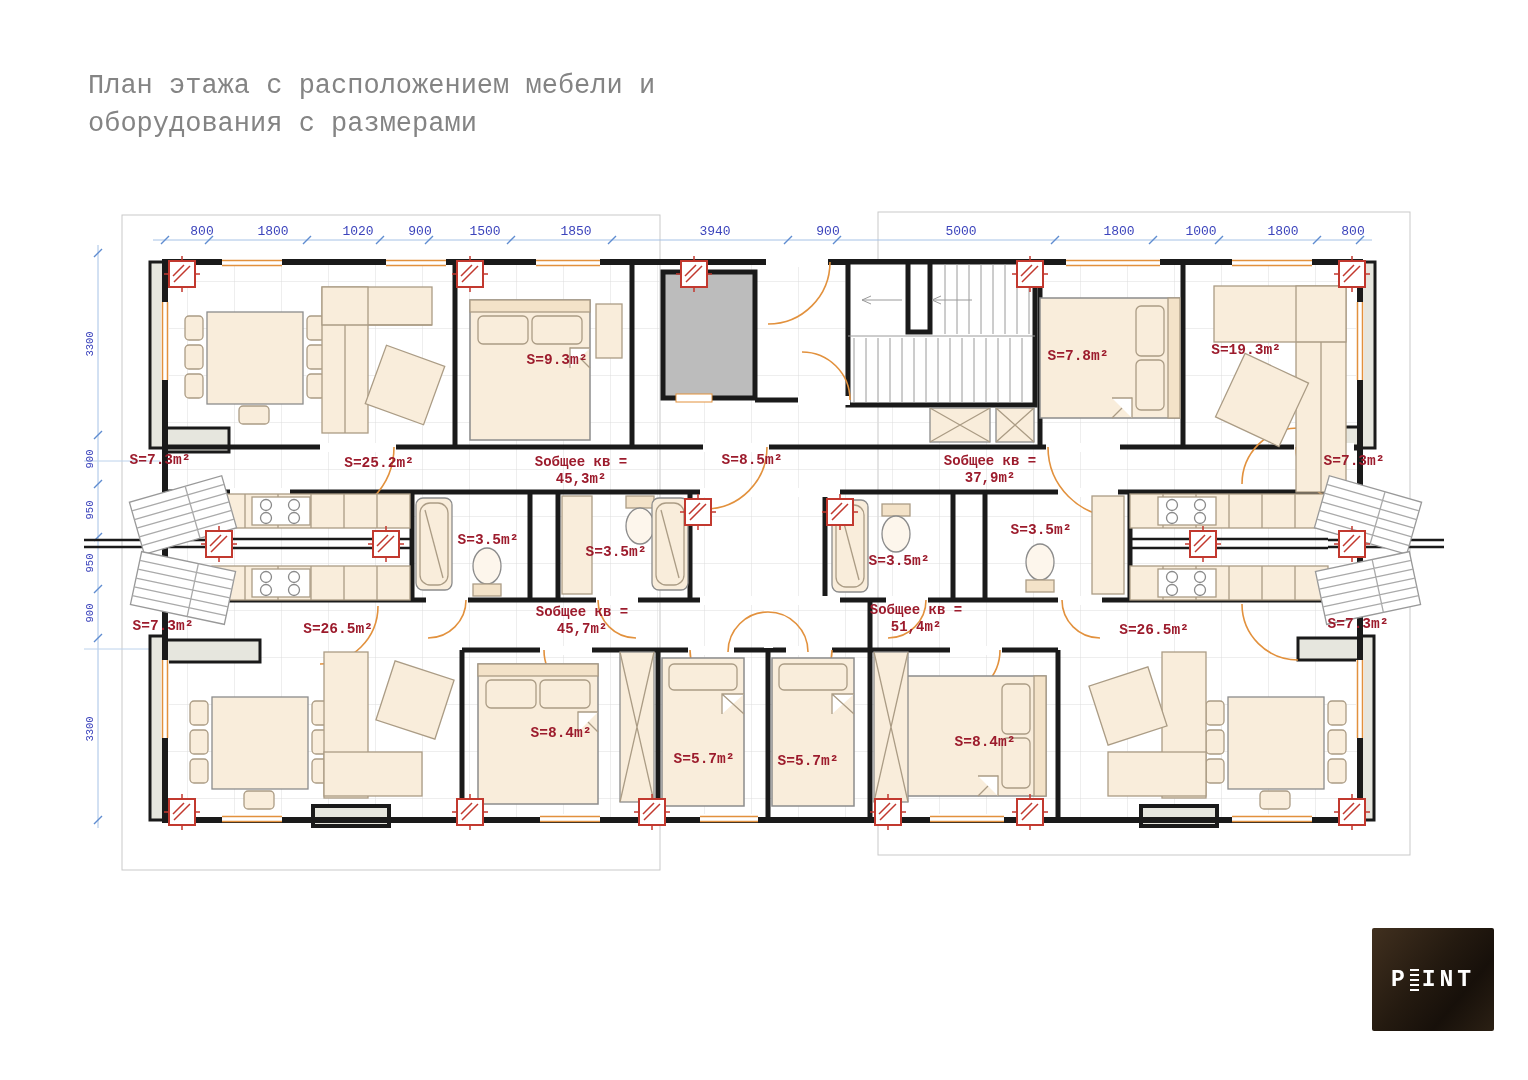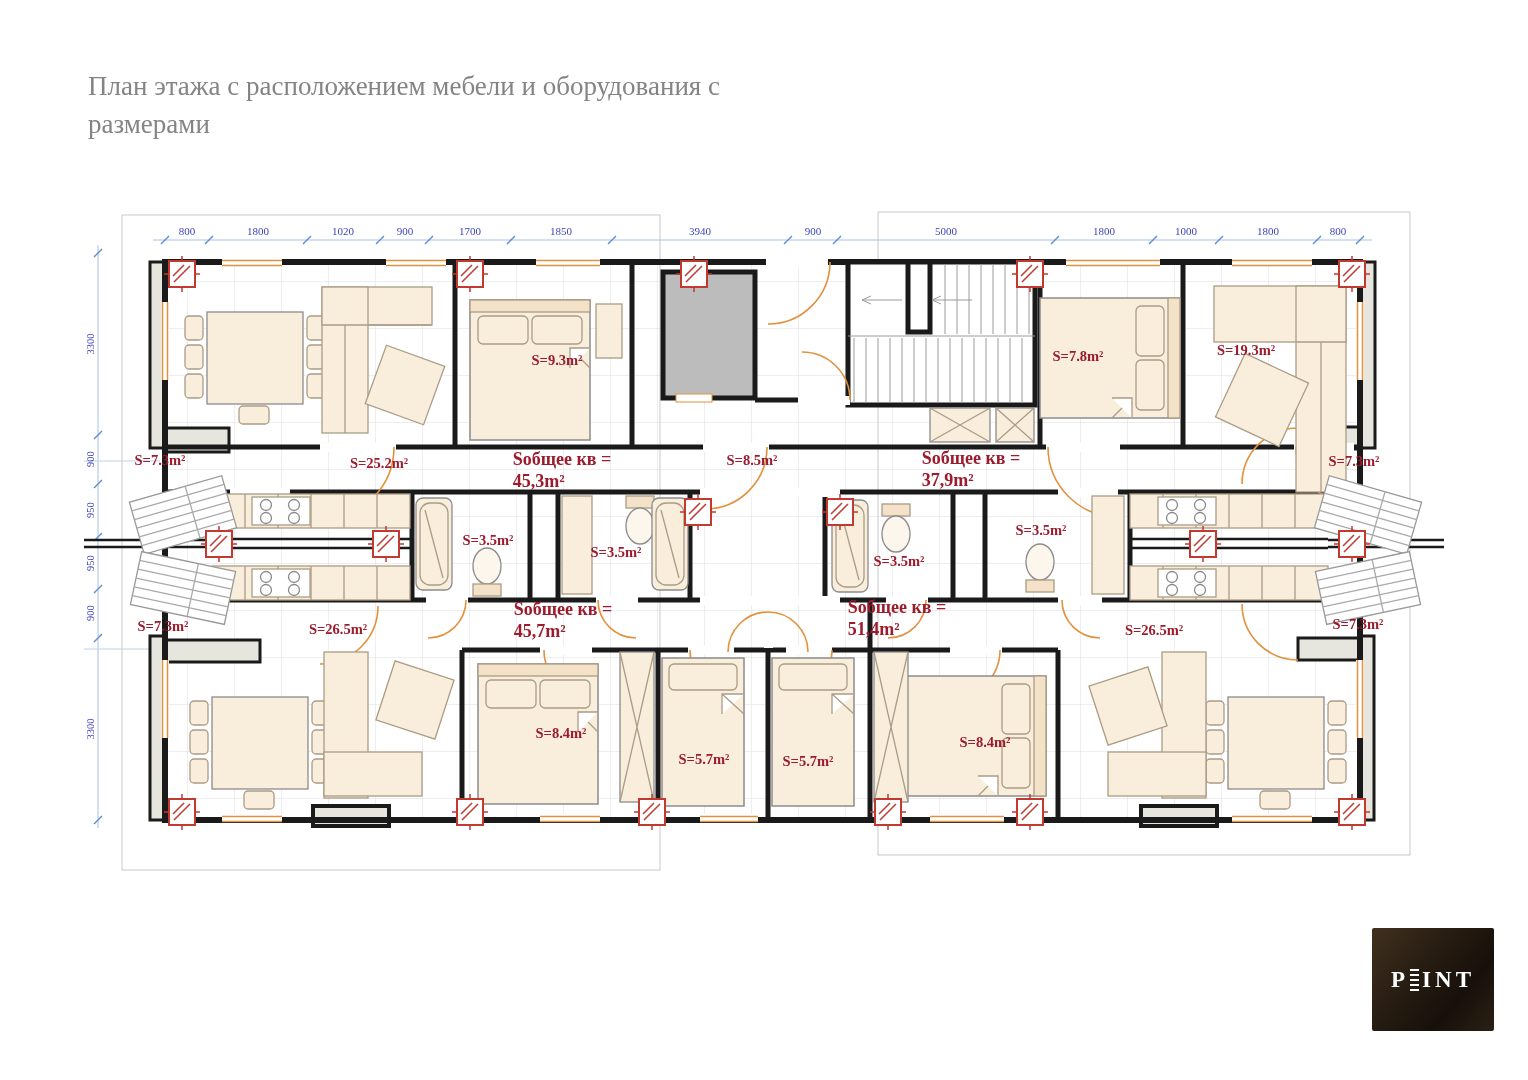--- a/index.html
+++ b/index.html
@@ -1,27 +1,27 @@
 <!DOCTYPE html>
 <html><head>
 <meta charset="utf-8">
 <style>
   html,body{margin:0;padding:0;background:#fff;}
   .canvas{position:relative;width:1528px;height:1080px;background:#ffffff;overflow:hidden;
-          font-family:Liberation Serif, serif;}
+          font-family:Liberation Mono, monospace;}
   .page-title{position:absolute;left:88px;top:68px;width:740px;
               font-size:27px;line-height:1.4;color:#848484;font-weight:400;}
   .plan-svg{position:absolute;left:0;top:0;}
   .lbl{position:absolute;transform:translate(-50%,-50%);color:#9c1b2c;
        font-size:14.5px;font-weight:600;white-space:nowrap;}
   .lbl2{position:absolute;transform:translate(-50%,-50%);color:#9c1b2c;
-        font-size:18px;font-weight:600;line-height:1.2;white-space:nowrap;}
+        font-size:14px;font-weight:600;text-align:center;line-height:1.2;white-space:nowrap;margin-left:19px;}
   .lbl2 span{display:block;}
   .dim{position:absolute;transform:translate(-50%,-50%);color:#3c44bc;
-       font-size:11px;font-weight:400;white-space:nowrap;}
+       font-size:13px;font-weight:400;white-space:nowrap;margin-left:15px;}
   .dimv{position:absolute;transform:translate(-50%,-50%) rotate(-90deg);color:#3c44bc;
         font-size:10.5px;font-weight:400;white-space:nowrap;}
   .logo{position:absolute;left:1372px;top:928px;width:122px;height:103px;
         background:linear-gradient(130deg,#41301f 0%,#241a10 45%,#17100a 70%,#2b2014 100%);
         display:flex;align-items:center;justify-content:center;border-radius:2px;}
   .logo-inner{display:flex;align-items:center;color:#fff;font-weight:700;
               font-size:23px;letter-spacing:4px;}
   .logo-mid{display:inline-block;width:9px;height:22px;margin:0 3px 0 1px;
             background:repeating-linear-gradient(to bottom,#ffffff 0 2px,rgba(255,255,255,0) 2px 5px);}
 </style>
@@ -336,21 +336,21 @@
         <use href="#col" x="888" y="812"></use>
       <use href="#col" x="1030" y="812"></use>
         <use href="#col" x="1352" y="812"></use>
     </g>
   </svg>
 
   <span class="dim" style="left:187px;top:231px">800</span>
   <span class="dim" style="left:258px;top:231px">1800</span>
   <span class="dim" style="left:343px;top:231px">1020</span>
   <span class="dim" style="left:405px;top:231px">900</span>
-  <span class="dim" style="left:470px;top:231px">1700</span>
+  <span class="dim" style="left:470px;top:231px">1500</span>
   <span class="dim" style="left:561px;top:231px">1850</span>
   <span class="dim" style="left:700px;top:231px">3940</span>
   <span class="dim" style="left:813px;top:231px">900</span>
   <span class="dim" style="left:946px;top:231px">5000</span>
   <span class="dim" style="left:1104px;top:231px">1800</span>
   <span class="dim" style="left:1186px;top:231px">1000</span>
   <span class="dim" style="left:1268px;top:231px">1800</span>
   <span class="dim" style="left:1338px;top:231px">800</span>
 
   <span class="dimv" style="left:90px;top:344px">3300</span>

